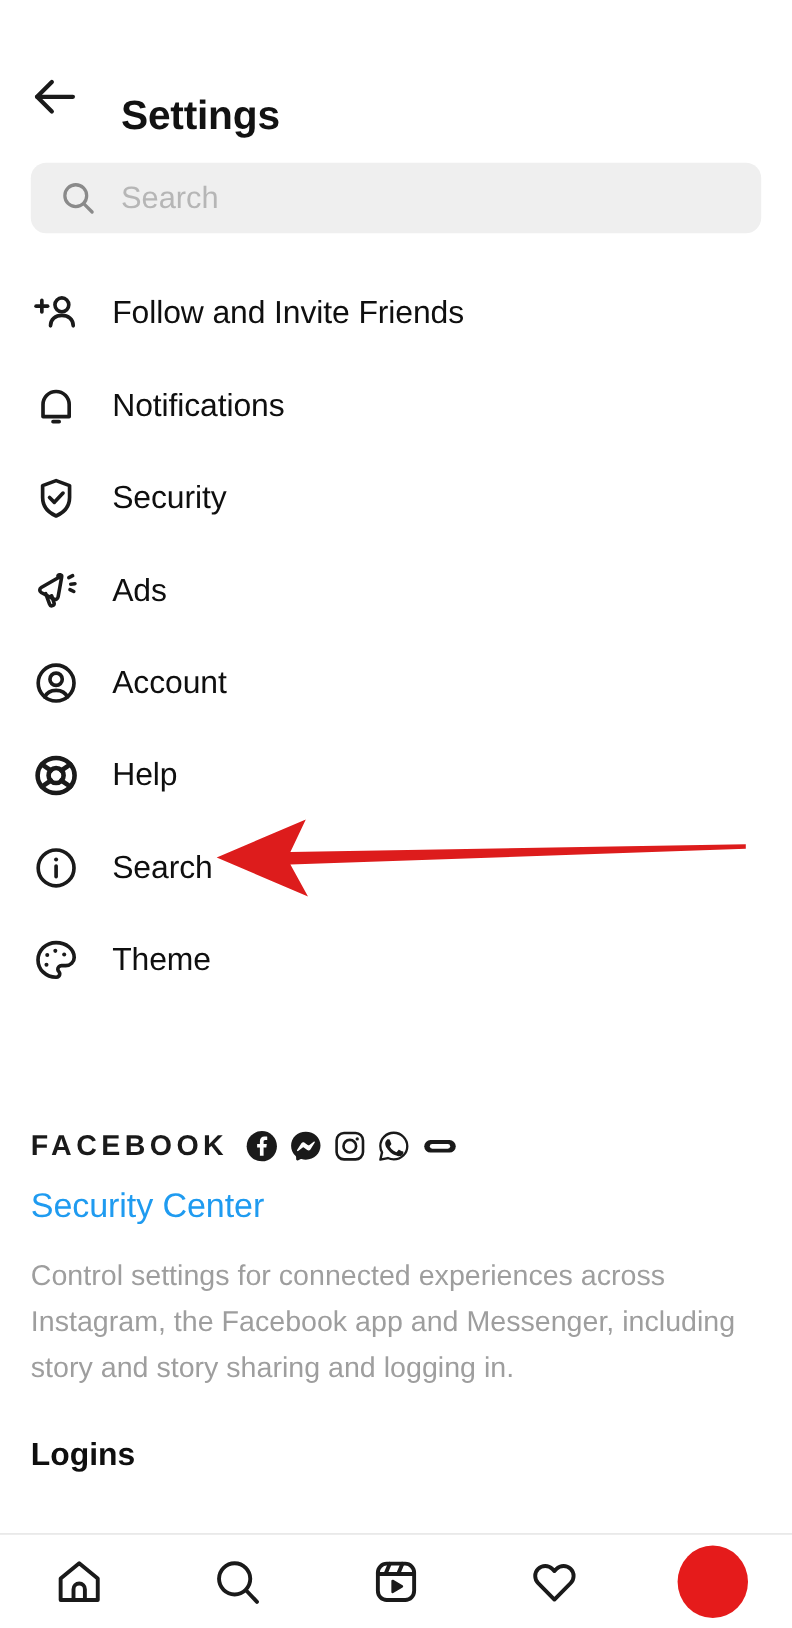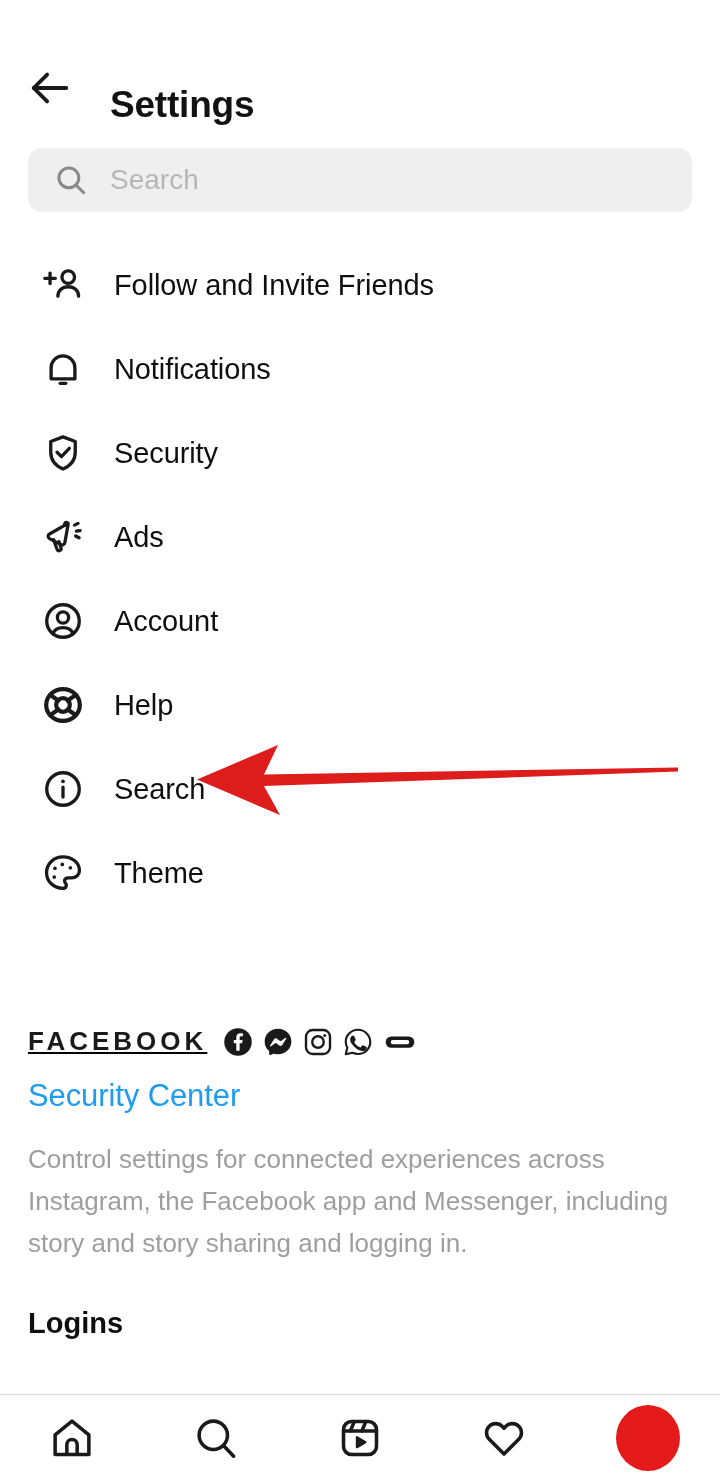--- a/index.html
+++ b/index.html
@@ -17,26 +17,26 @@
   .back-btn { width:76px; height:76px; margin-left:12px; display:flex; align-items:center; justify-content:center; cursor:pointer; }
   .page-title { font-size:37px; font-weight:bold; color:#121212; letter-spacing:-0.2px; margin-left:22px; }
 
   
   .search-wrap { position:absolute; top:148px; left:28px; width:664px; height:64px; }
   .search-box { width:100%; height:100%; background:#efefef; border-radius:14px; display:flex; align-items:center; padding-left:26px; cursor:text; }
   .search-placeholder { font-size:28px; color:#b6b6b6; margin-left:22px; }
 
   
   .menu { position:absolute; top:243px; left:0; width:720px; }
-  .menu-row { height:84px; display:flex; align-items:center; padding-left:40px; cursor:pointer; }
+  .menu-row { height:84px; display:flex; align-items:center; padding-left:28px; cursor:pointer; }
   .menu-icon { width:46px; height:46px; display:flex; align-items:center; justify-content:center; flex:0 0 46px; }
   .menu-label { font-size:29px; color:#0f0f0f; margin-left:28px; letter-spacing:-0.1px; }
 
   
-  .fb-row { position:absolute; top:1026px; left:28px; display:flex; align-items:center;text-decoration:underline; }
+  .fb-row { position:absolute; top:1026px; left:28px; display:flex; align-items:center; }
   .fb-word { font-size:26px; font-weight:bold; letter-spacing:4.0px; color:#1a1a1a; }
   .fb-apps { display:flex; align-items:center; margin-left:16px; gap:10px; }
   .fb-apps span { display:flex; align-items:center; }
 
   .acct-link { position:absolute; top:1078px; left:28px; font-size:31px; color:#1f9bf0; cursor:pointer; letter-spacing:-0.1px; }
   .acct-desc { position:absolute; top:1138px; left:28px; width:668px; font-size:26px; line-height:42px; color:#9e9e9e; }
 
   .logins-hd { position:absolute; top:1307px; left:28px; font-size:29px; font-weight:bold; color:#0f0f0f; }
 
   

